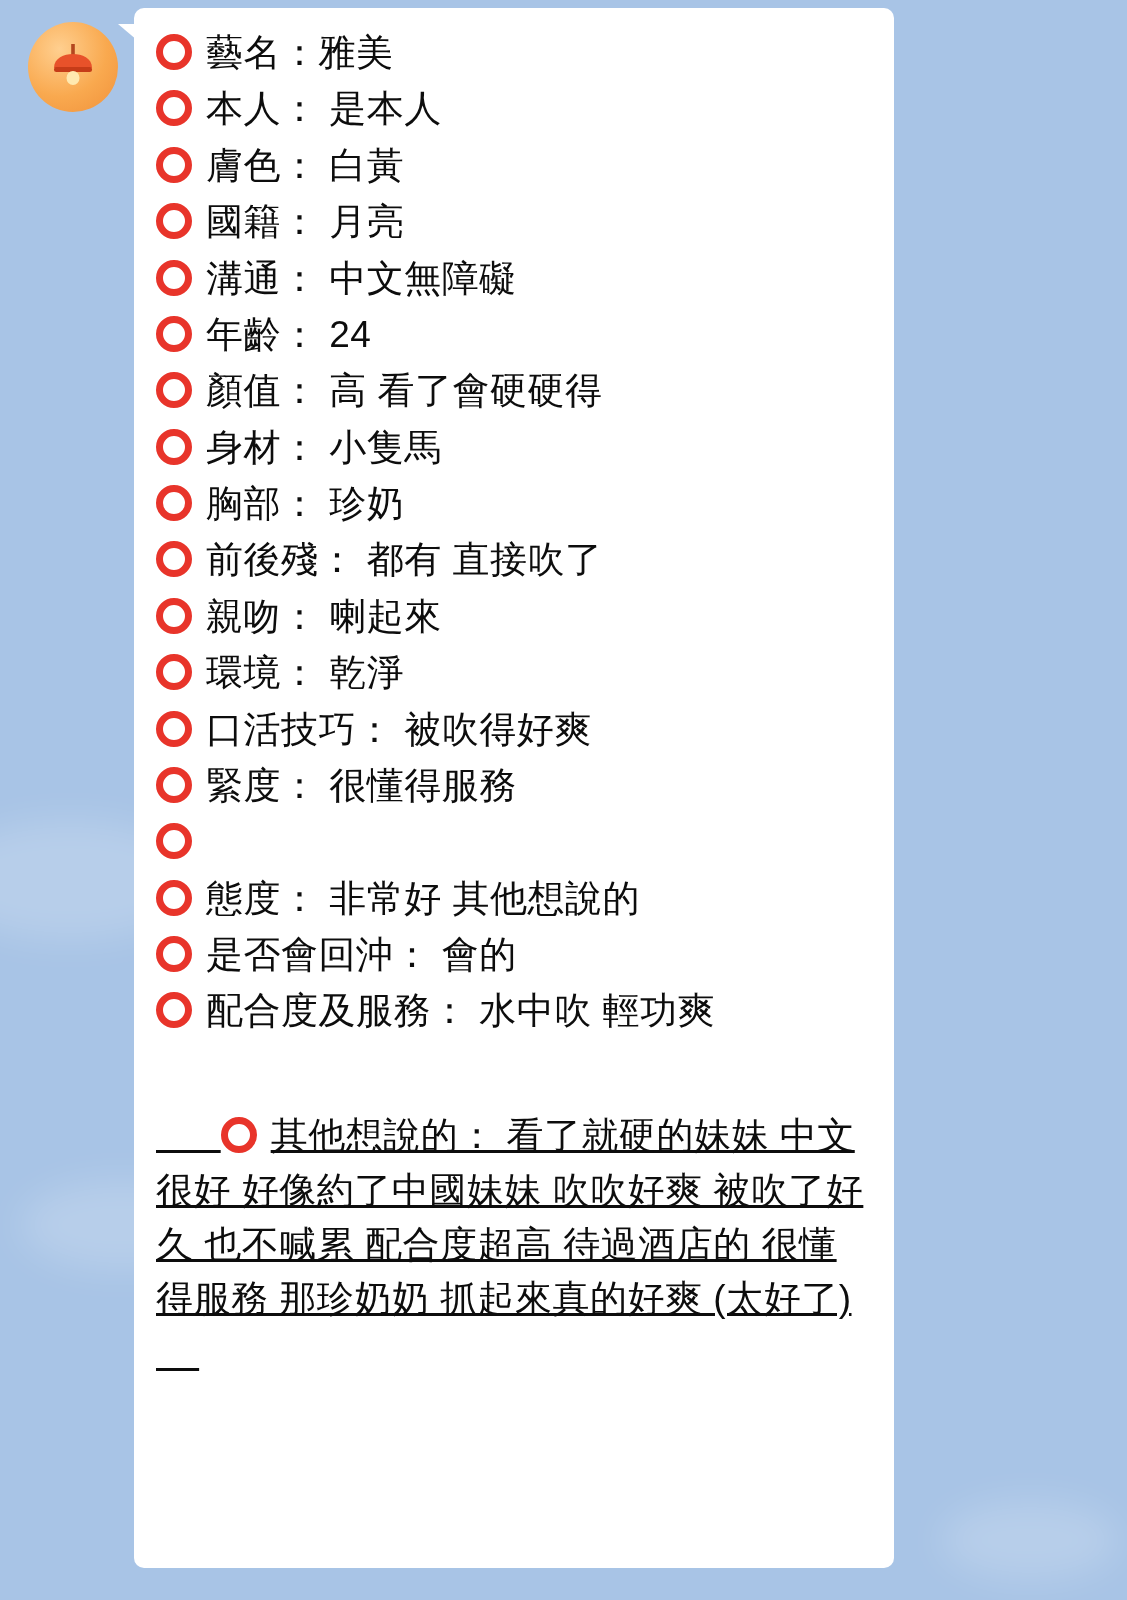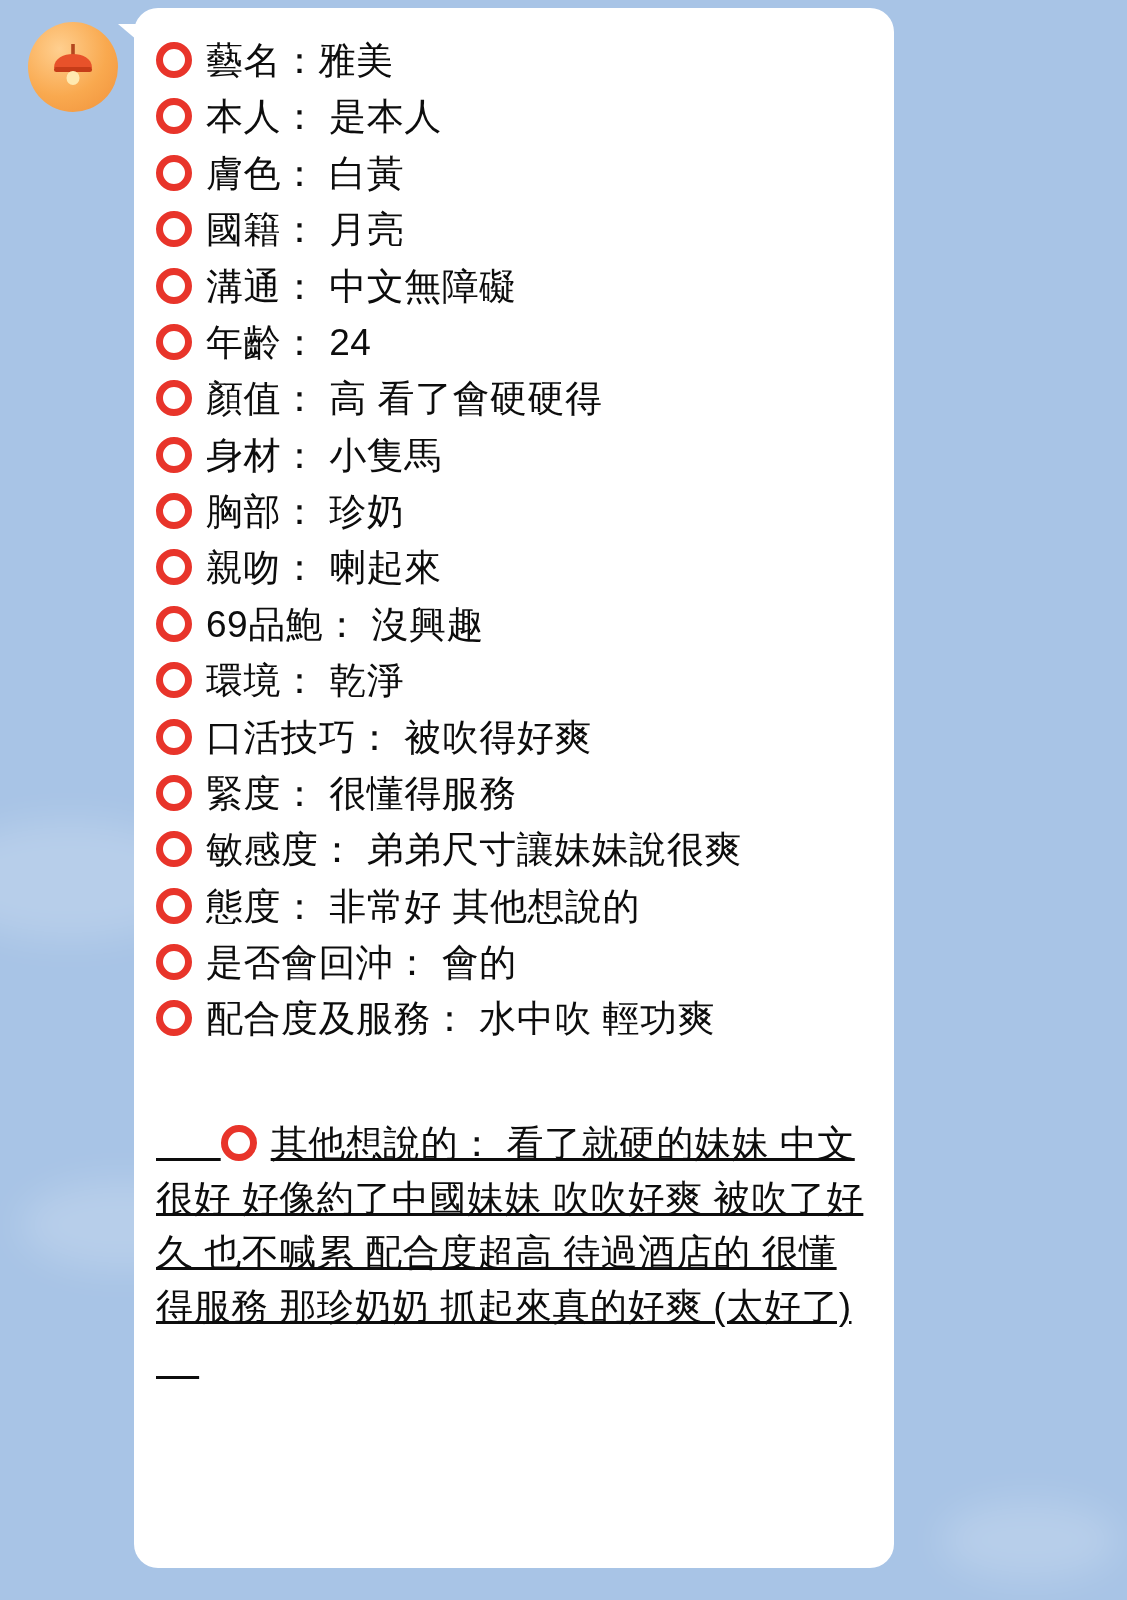--- a/index.html
+++ b/index.html
@@ -46,22 +46,22 @@
   
   .bubble-wrap {
     position: absolute;
     left: 134px;
     top: 8px;
     width: 760px;
   }
   .bubble {
     position: relative;
     background: #ffffff;
-    border-radius: 24px;
-    padding: 26px 22px 30px 22px;
+    border-radius: 10px;
+    padding: 18px 22px 30px 22px;
     box-sizing: border-box;
     width: 760px;
     min-height: 1560px;
   }
   .bubble:before {
     content: "";
     position: absolute;
     left: -16px;
     top: 16px;
     width: 0;
@@ -153,36 +153,36 @@
       <li class="msg-line">
         <span class="bullet"></span><span class="line-text">顏值： 高 看了會硬硬得</span>
       </li>
       <li class="msg-line">
         <span class="bullet"></span><span class="line-text">身材： 小隻馬</span>
       </li>
       <li class="msg-line">
         <span class="bullet"></span><span class="line-text">胸部： 珍奶</span>
       </li>
       <li class="msg-line">
-        <span class="bullet"></span><span class="line-text">親吻： 喇起來</span>
+        <span class="bullet"></span><span class="line-text">前後殘： 都有 直接吹了</span>
       </li>
       <li class="msg-line">
-        <span class="bullet"></span><span class="line-text">69品鮑： 沒興趣</span>
+        <span class="bullet"></span><span class="line-text">親吻： 喇起來</span>
       </li>
       <li class="msg-line">
         <span class="bullet"></span><span class="line-text">環境： 乾淨</span>
       </li>
       <li class="msg-line">
         <span class="bullet"></span><span class="line-text">口活技巧： 被吹得好爽</span>
       </li>
       <li class="msg-line">
         <span class="bullet"></span><span class="line-text">緊度： 很懂得服務</span>
       </li>
       <li class="msg-line">
-        <span class="bullet"></span><span class="line-text">敏感度： 弟弟尺寸讓妹妹說很爽</span>
+        <span class="bullet"></span>
       </li>
       <li class="msg-line">
         <span class="bullet"></span><span class="line-text">態度： 非常好 其他想說的</span>
       </li>
       <li class="msg-line">
         <span class="bullet"></span><span class="line-text">是否會回沖： 會的</span>
       </li>
       <li class="msg-line">
         <span class="bullet"></span><span class="line-text">配合度及服務： 水中吹 輕功爽</span>
       </li>

